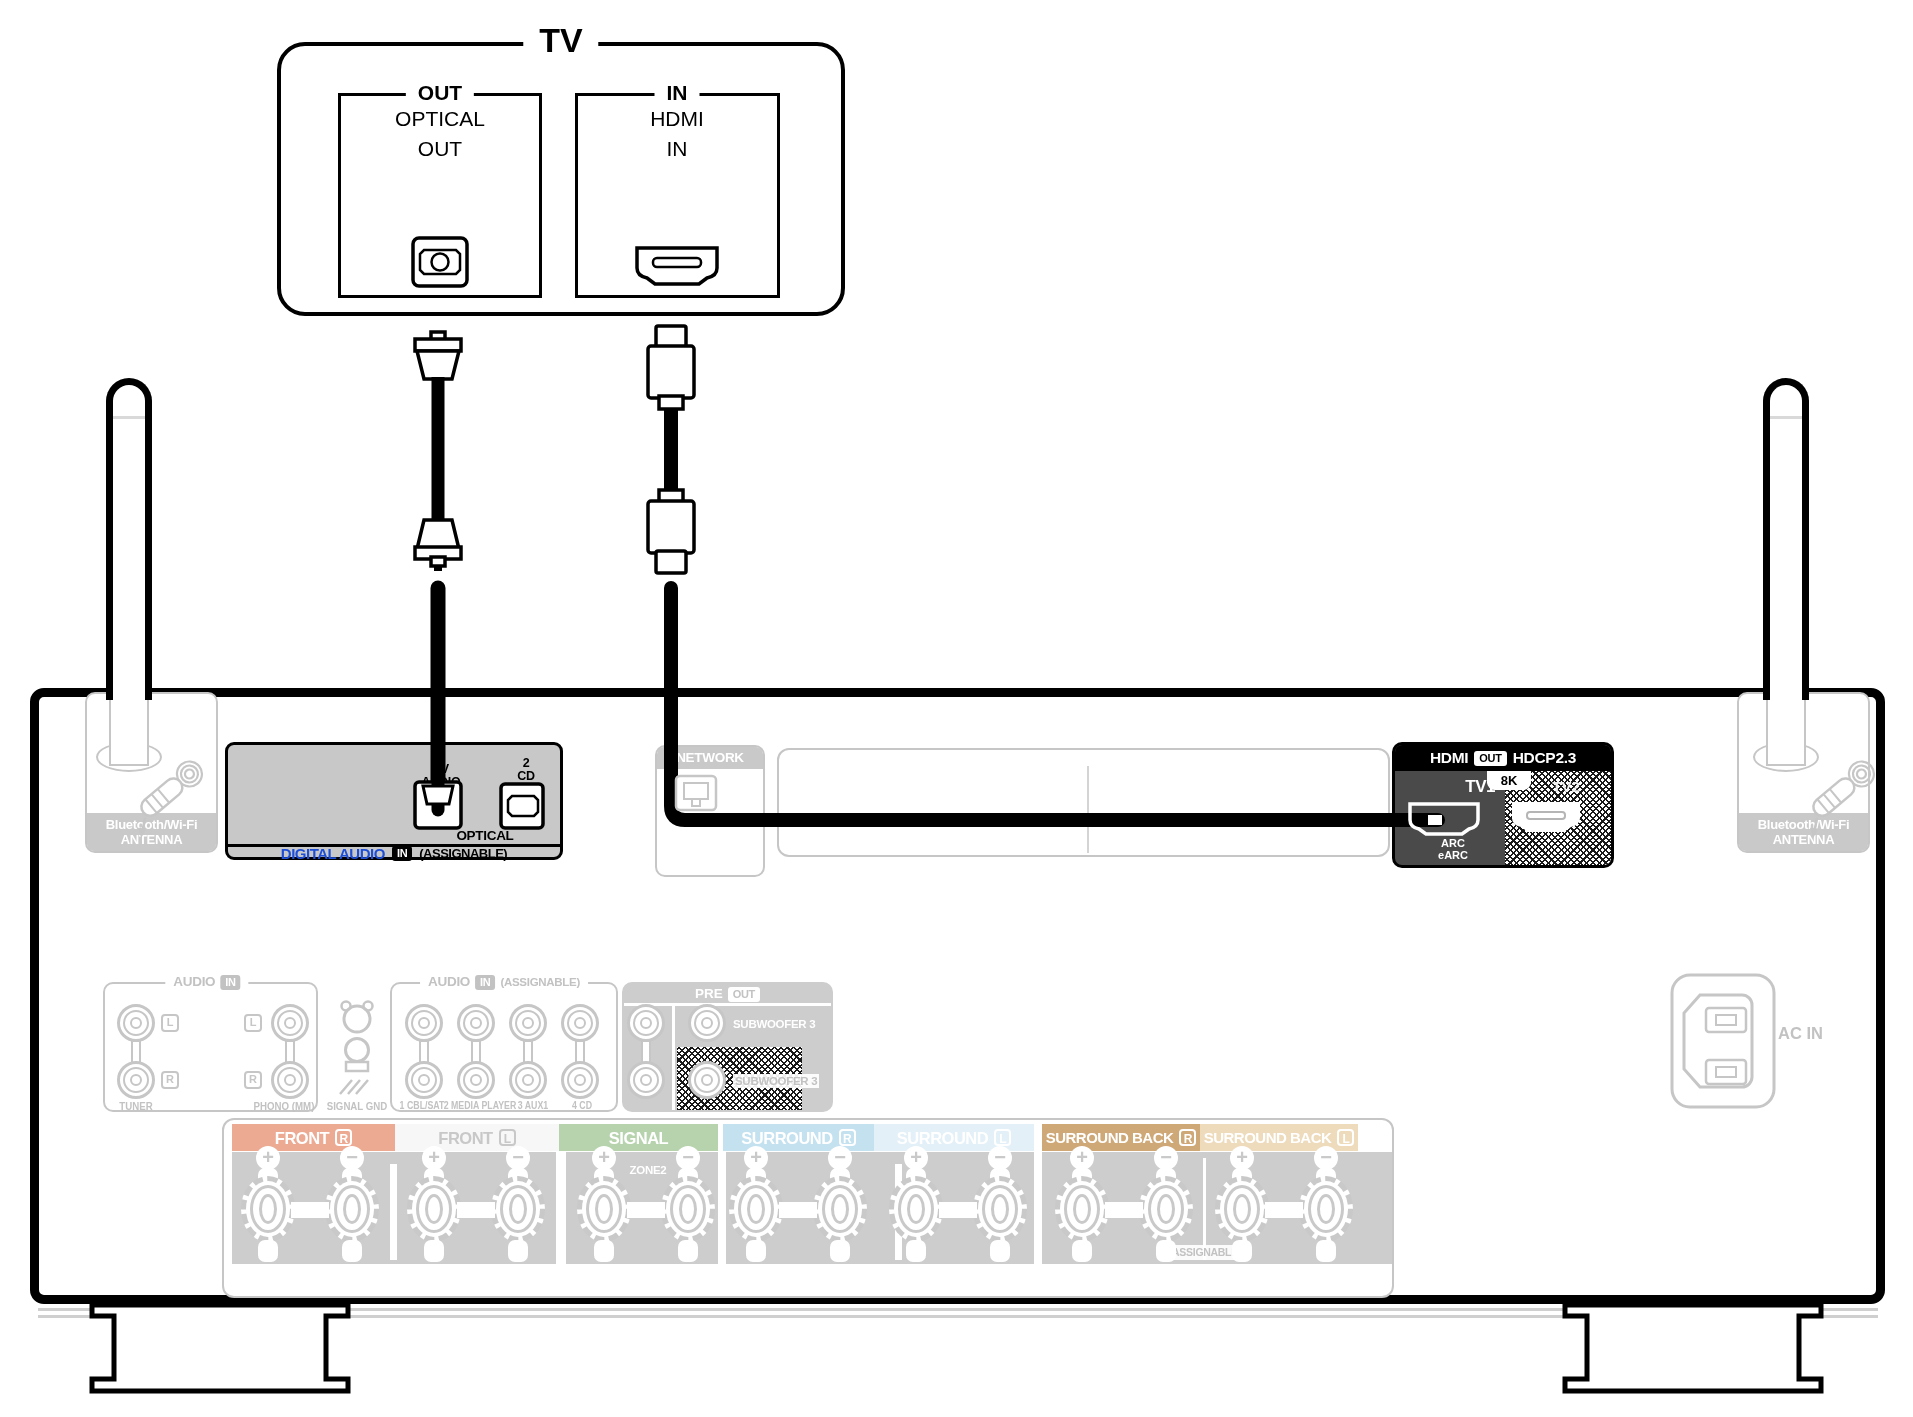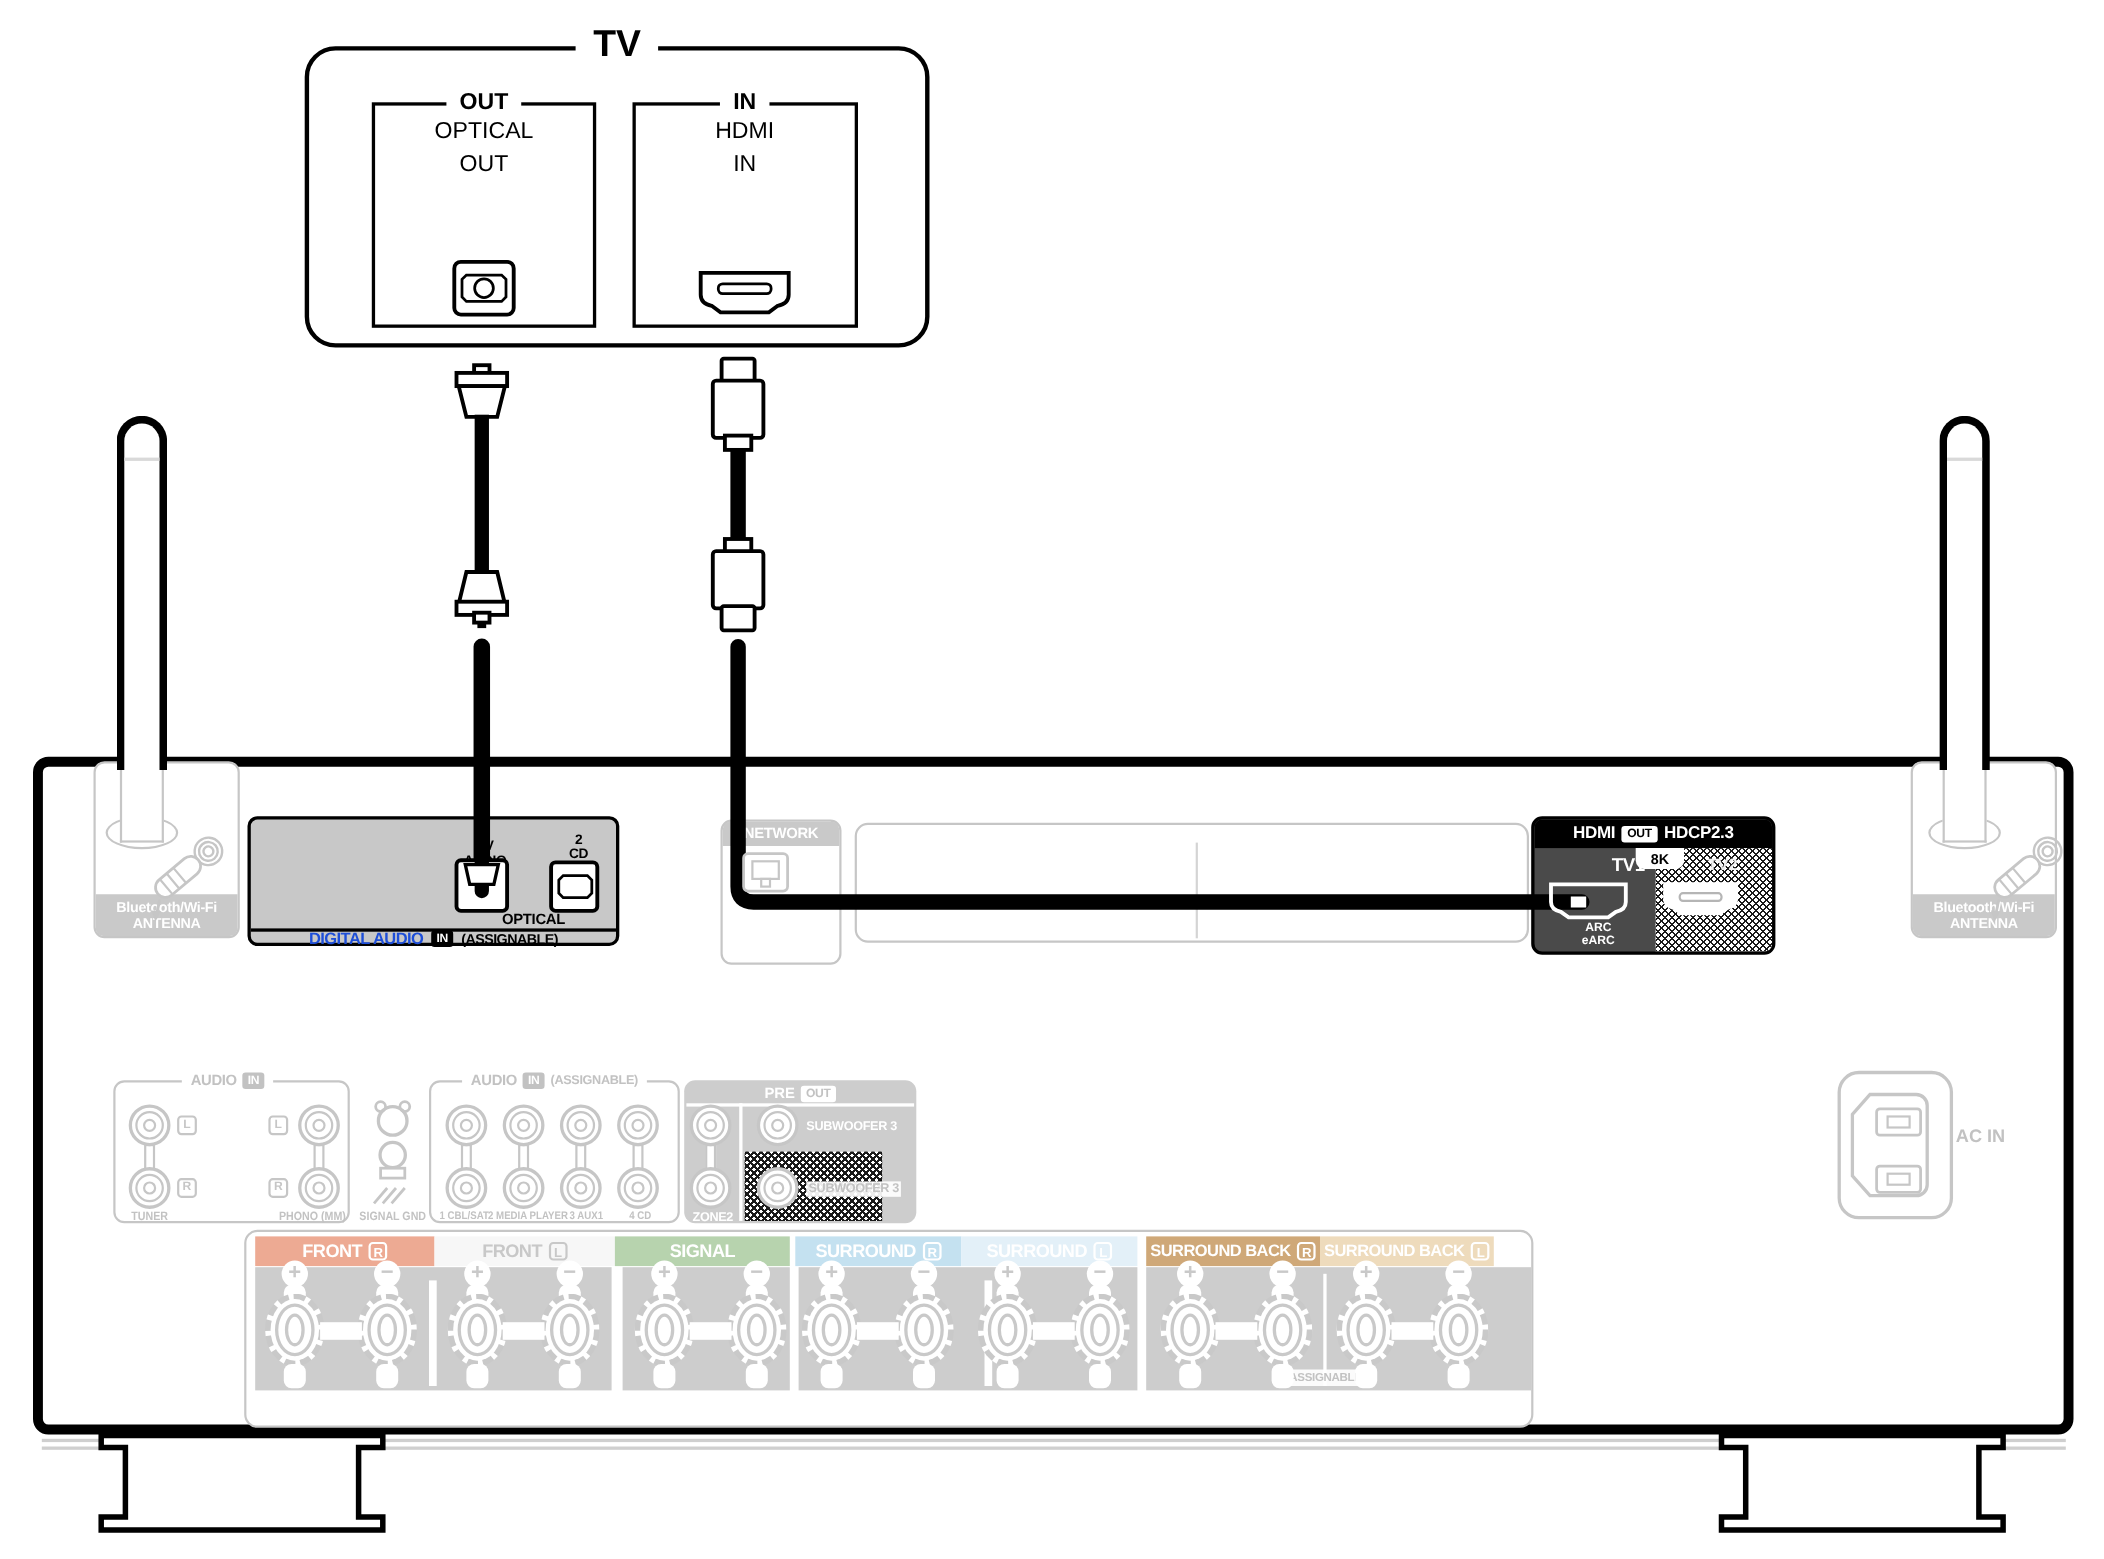--- a/index.html
+++ b/index.html
@@ -225,21 +225,21 @@
 
   <div class="preout">
     <div style="position:absolute;left:0;right:0;top:4px;display:flex;align-items:center;justify-content:center;gap:5px;font:bold 13.5px/16px 'Liberation Sans',sans-serif;color:#fff;">
       <span>PRE</span>
       <span class="bdg ghost">OUT</span>
     </div>
     <div style="position:absolute;left:2px;right:2px;top:21px;height:3px;background:#fff;"></div>
     <div style="position:absolute;left:50px;top:21px;width:3px;bottom:2px;background:#fff;"></div>
     <div class="hatch" style="position:absolute;left:55px;top:65px;width:125px;height:63px;"></div>
   </div>
-  <div class="wlab" style="left:625px;top:1101px;width:46px;text-align:center;">ZONE2</div>
+  <div class="wlab" style="left:625px;top:1164px;width:46px;text-align:center;">ZONE2</div>
   <div class="wlab" style="left:733px;top:1018px;">SUBWOOFER 3</div>
   <div class="wlab" style="left:733px;top:1074px;color:#c2c2c2;background:rgba(255,255,255,.92);padding:1px 2px;">SUBWOOFER 3</div>
 
   <div style="position:absolute;left:1778px;top:1024px;font:bold 16.5px/18px 'Liberation Sans',sans-serif;color:#c2c2c2;z-index:2;">AC IN</div>
 
   <div class="spkpanel">
     <div class="band" style="left: 8px; width: 163px; background: rgb(237, 170, 147); color: rgb(255, 255, 255);">
         <span>FRONT</span>
         <span class="chbox">R</span>
       </div>

